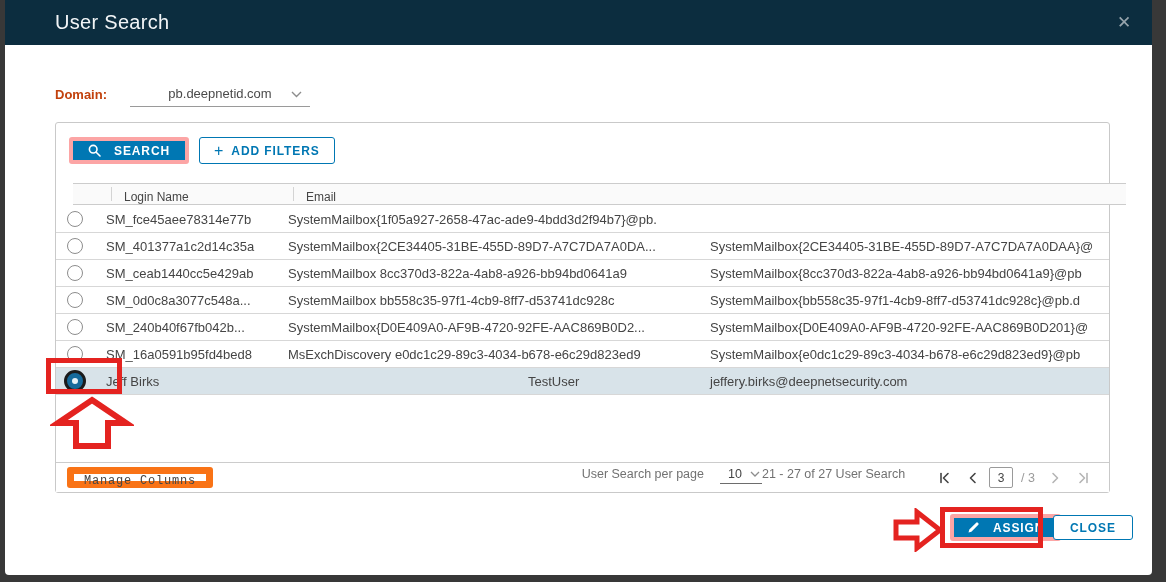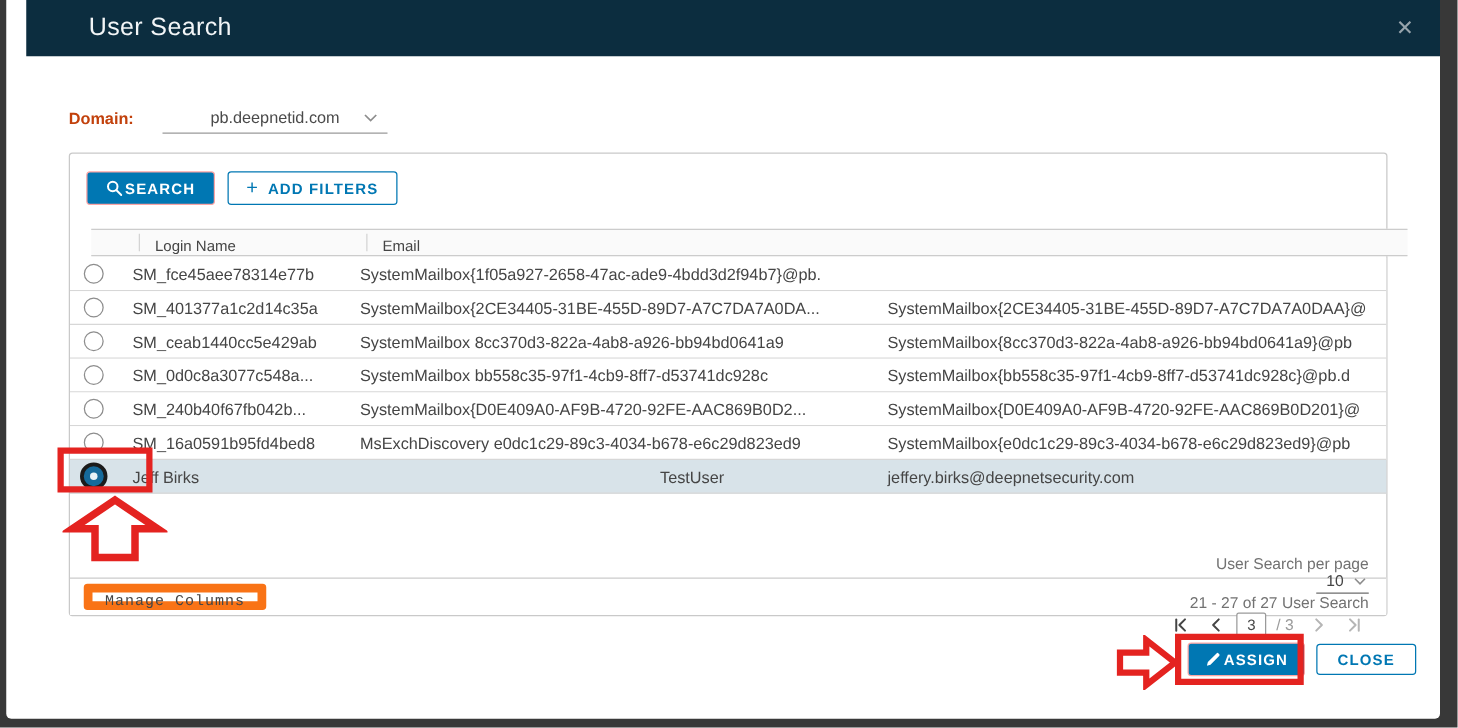--- a/index.html
+++ b/index.html
@@ -2,33 +2,33 @@
 <html><head>
 <meta charset="utf-8">
 <style>
   * { margin:0; padding:0; box-sizing:border-box; }
   html,body { width:1166px; height:582px; }
   body { font-family:"Liberation Sans", sans-serif; background:#383838; position:relative; overflow:hidden; }
 
   .modal { position:absolute; left:5px; top:0; width:1147px; height:575px; background:#ffffff; border-radius:0 0 4px 4px; }
 
   
-  .hdr { position:absolute; left:16px; top:0; right:0; height:45px; background:#0c2d3f; }
+  .hdr { position:absolute; left:0; top:0; right:0; height:45px; background:#0c2d3f; }
   .hdr-title { position:absolute; left:50px; top:0; line-height:45px; font-size:20px; color:#f2f5f7; font-weight:400; letter-spacing:.3px; }
   .hdr-close { position:absolute; right:16px; top:11px; width:24px; height:24px; color:#97a4ac; font-size:17px; line-height:24px; text-align:center; cursor:pointer; }
 
   
   .domain-label { position:absolute; left:50px; top:87px; font-size:13px; color:#c2410c; font-weight:600; }
   .domain-select { position:absolute; left:125px; top:81px; width:180px; height:26px; border-bottom:1px solid #9a9a9a; font-size:13px; color:#4a4a4a; text-align:center; line-height:26px; cursor:pointer; }
   .domain-select .chev { position:absolute; right:8px; top:10px; }
 
   
   .card { position:absolute; left:50px; top:122px; width:1055px; height:371px; border:1px solid #c9c9c9; border-radius:3px; background:#fff; }
 
-  .btn-primary { display:inline-flex; align-items:center; gap:2px; background:#0077b3; color:#fff; border:1px solid #fca5a5; border-radius:3px; height:27px; padding:0 15px; font-size:12px; font-weight:700; letter-spacing:.9px; cursor:pointer; font-family:inherit; }
+  .btn-primary { display:inline-flex; align-items:center; gap:13px; background:#0077b3; color:#fff; border:4px solid #fca5a5; border-radius:3px; height:27px; padding:0 15px; font-size:12px; font-weight:700; letter-spacing:.9px; cursor:pointer; font-family:inherit; }
   .btn-outline { display:inline-flex; align-items:center; gap:7px; background:#fff; color:#0077b3; border:1px solid #0077b3; border-radius:3px; height:27px; padding:0 14px; font-size:12px; font-weight:600; letter-spacing:.9px; cursor:pointer; font-family:inherit; }
   .search-row { position:absolute; left:13px; top:14px; display:flex; gap:10px; }
   .plus-glyph { font-size:16px; font-weight:400; line-height:1; }
 
   
   .tbl-head { position:absolute; left:17px; top:60px; width:1053px; height:22px; background:#fafafa; border-top:1px solid #cccccc; border-bottom:1px solid #cccccc; display:flex; font-size:12px; color:#454545; }
   .tbl-head .hc { line-height:21px; padding-left:12px; border-left:1px solid #d4d4d4; height:14px; margin-top:3px; }
   .tbl-head .hc.first { border-left:none; }
   .col-radio { width:38px; flex:0 0 38px; }
   .col-login { width:182px; flex:0 0 182px; }
@@ -41,21 +41,21 @@
   .cell { padding-left:12px; white-space:nowrap; overflow:hidden; }
   .cell.login, .cell.full { text-overflow:clip; }
   .radio-wrap { width:38px; flex:0 0 38px; display:flex; justify-content:center; }
   .radio { width:16px; height:16px; border:1px solid #8d8d8d; border-radius:50%; background:#fff; position:relative; }
   .radio.on { border:3px solid #1b1b1b; background:#166a9b; width:22px; height:22px; }
   .radio.on::after { content:""; position:absolute; left:5px; top:5px; width:6px; height:6px; border-radius:50%; background:#e8f2f7; }
 
   
   .tbl-foot { position:absolute; left:0; bottom:0; width:1053px; height:30px; border-top:1px solid #cccccc; background:#ffffff; display:flex; align-items:center; }
   .btn-manage { margin-left:11px; height:21px; padding:0 10px; background:#fff; border:7px solid #f97316; border-radius:3px; font-size:12px; color:#454545; letter-spacing:.8px; cursor:pointer; font-family:Liberation Mono, monospace; }
-  .foot-right { margin-left:auto; display:flex; align-items:flex-end; color:#727272; font-size:12.5px; padding-right:14px;flex-direction:column; }
+  .foot-right { margin-left:auto; display:flex; align-items:flex-start; color:#727272; font-size:12.5px; padding-right:14px; }
   .per-page-select { margin-left:16px; width:42px; border-bottom:1px solid #6d6d6d; color:#454545; display:flex; align-items:center; justify-content:space-between; padding:0 2px 2px 8px; cursor:pointer; }
   .range-text { }
   .pager { display:flex; align-items:center; margin-left:28px; gap:4px; }
   .pg-btn { width:24px; height:22px; display:flex; align-items:center; justify-content:center; cursor:pointer; }
   .pg-btn.disabled { cursor:default; }
   .page-box { width:24px; height:21px; border:1px solid #9a9a9a; border-radius:2px; text-align:center; font-size:12px; color:#454545; font-family:inherit; padding:0; background:#fff; }
   .page-total { color:#9a9a9a; margin-left:4px; margin-right:4px; }
 
   
   .assign-btn { position:absolute; left:945px; top:514px; height:27px; padding:0 13px; }

